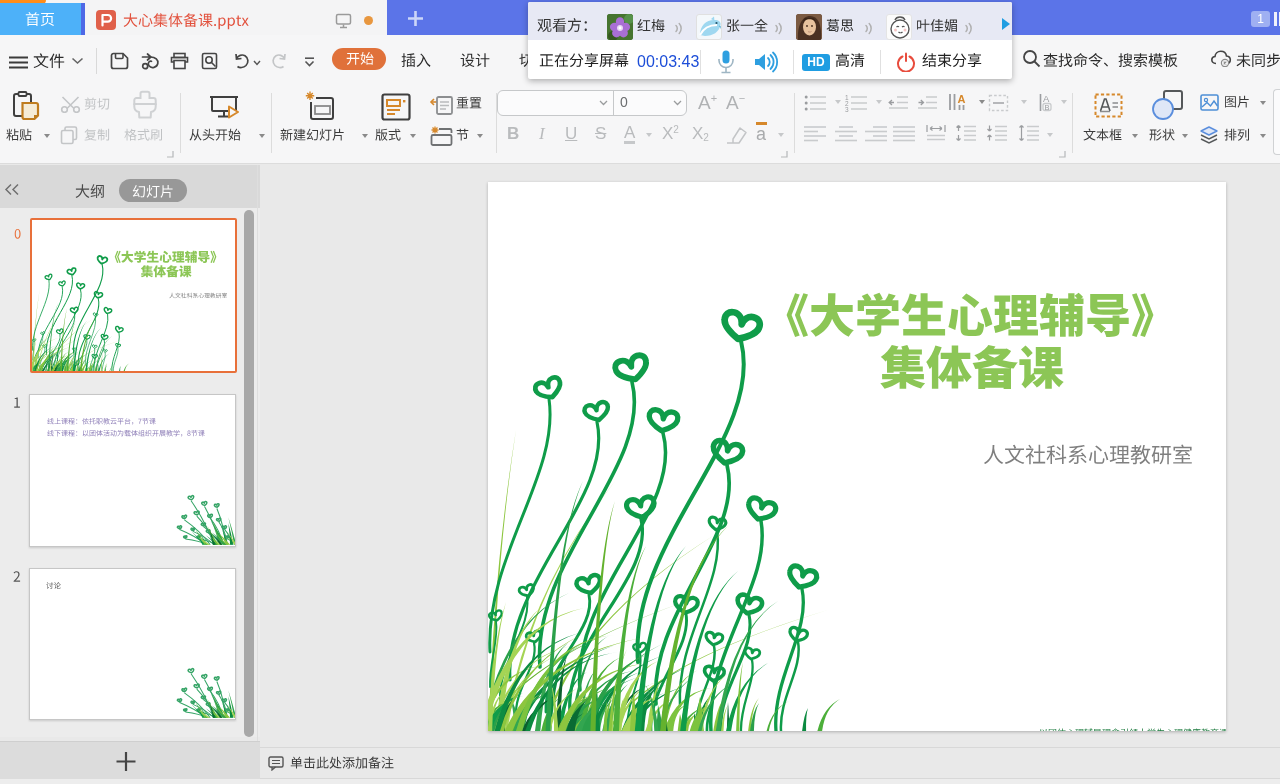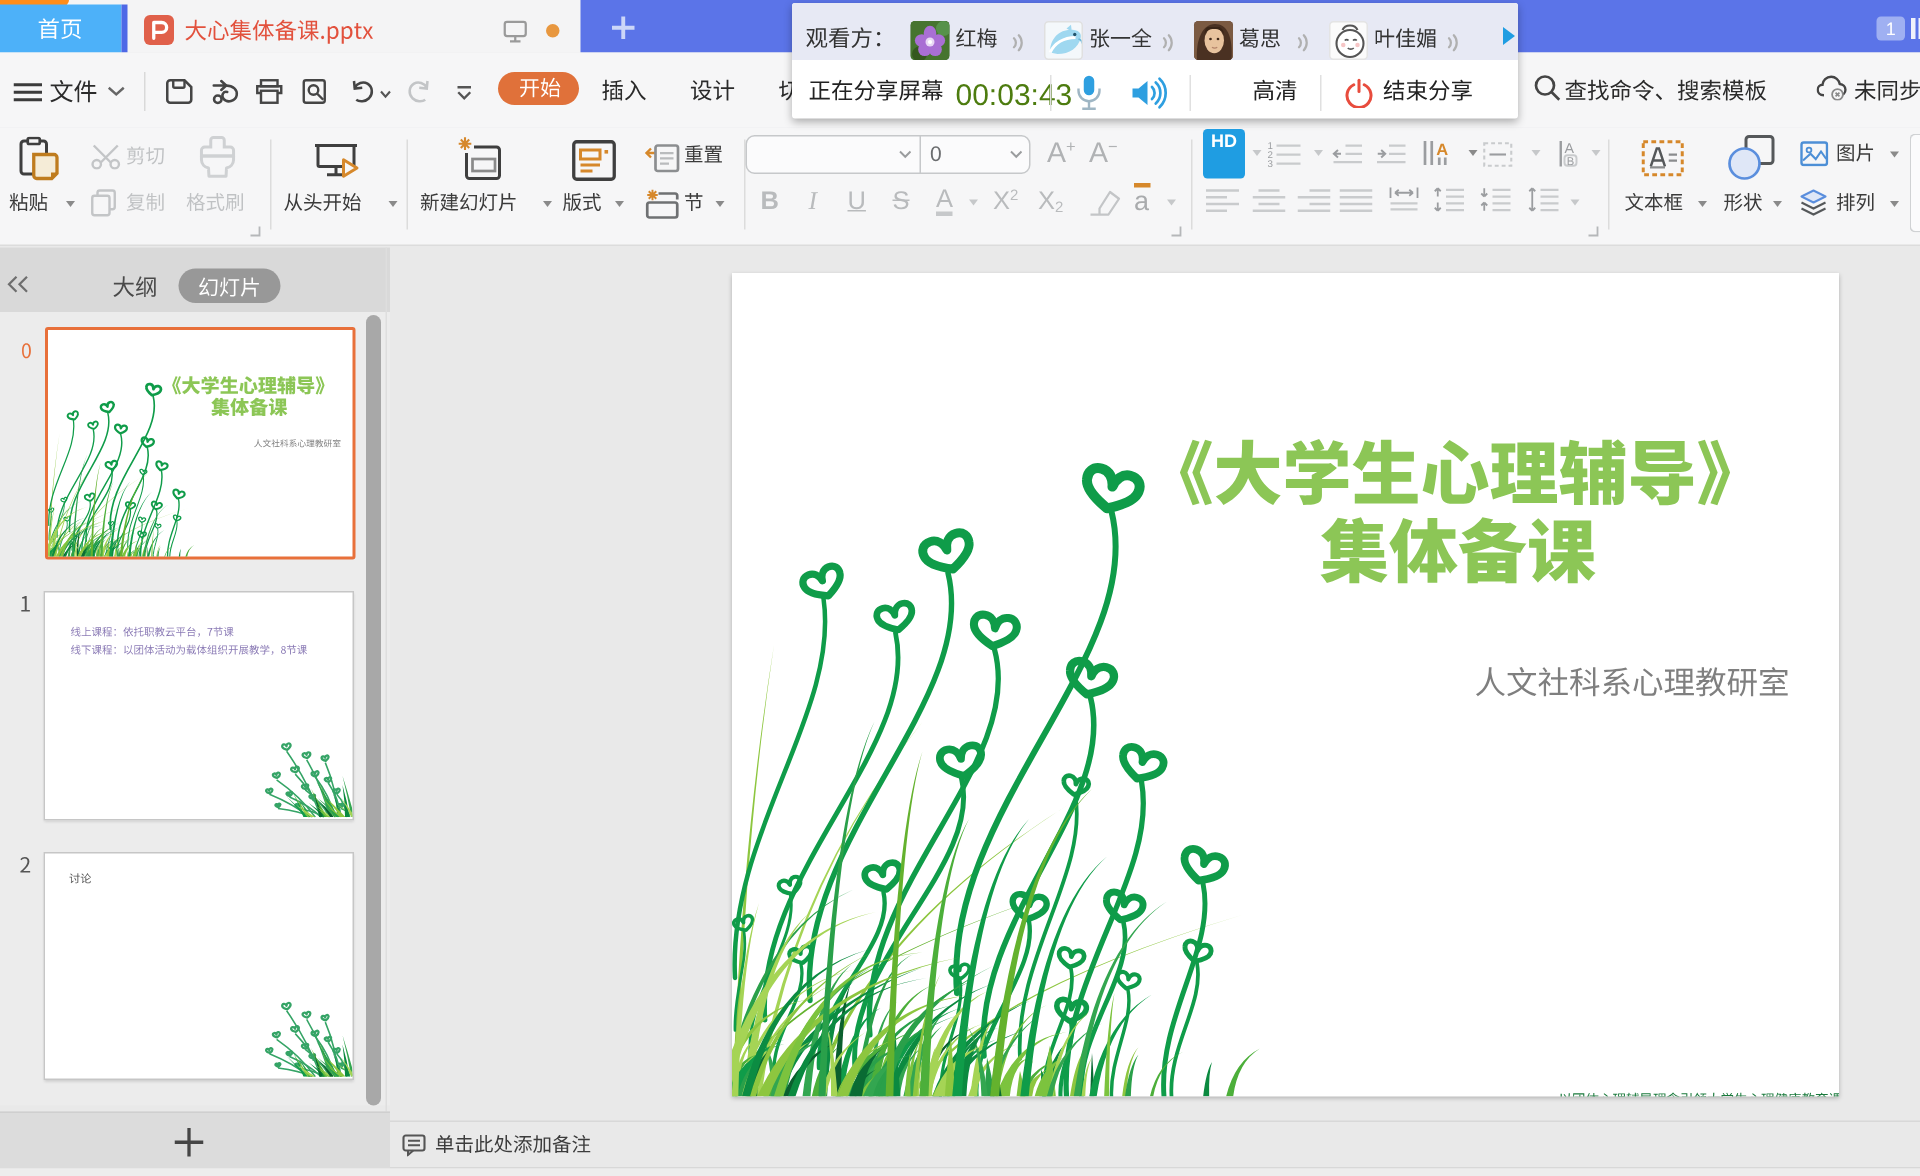--- a/index.html
+++ b/index.html
@@ -838,21 +838,21 @@
     </svg>
 <svg class="abs" style="left:539.0px;top:49.2px;overflow:visible" width="90" height="21">
       <path transform="translate(0,16.8)" d="M2.8 -7.6V-0.6H0.8V0.5H14.2V-0.6H8.5V-5.3H13.2V-6.4H8.5V-10.4H13.8V-11.5H1.3V-10.4H7.3V-0.6H4V-7.6Z M20.9 -12.6C20.7 -11.8 20.4 -11 20.1 -10.3H15.9V-9.2H19.6C18.6 -7.3 17.3 -5.5 15.6 -4.3C15.8 -4 16 -3.6 16.2 -3.3C16.8 -3.7 17.4 -4.2 17.9 -4.8V1.1H19V-6.1C19.7 -7.1 20.3 -8.1 20.9 -9.2H29.1V-10.3H21.3C21.6 -10.9 21.8 -11.6 22 -12.3ZM24 -8.4V-5.5H20.6V-4.5H24V-0.2H20V0.8H29.1V-0.2H25.1V-4.5H28.5V-5.5H25.1V-8.4Z M40.1 -12.3 39.1 -11.9C40.1 -9.7 41.9 -7.2 43.5 -5.9C43.7 -6.2 44.1 -6.6 44.4 -6.8C42.9 -8 41 -10.3 40.1 -12.3ZM34.9 -12.3C34 -10 32.5 -7.9 30.7 -6.6C30.9 -6.4 31.4 -6 31.6 -5.8C32 -6.1 32.4 -6.5 32.8 -6.9V-5.8H35.7C35.4 -3.3 34.5 -0.9 31 0.3C31.2 0.5 31.5 1 31.7 1.2C35.5 -0.1 36.5 -2.9 36.9 -5.8H41C40.8 -2.1 40.6 -0.6 40.2 -0.2C40 -0.1 39.9 -0 39.6 -0C39.2 -0 38.3 -0 37.3 -0.1C37.5 0.2 37.6 0.7 37.7 1C38.6 1.1 39.5 1.1 40 1C40.6 1 40.9 0.9 41.2 0.5C41.7 -0.1 41.9 -1.8 42.2 -6.4C42.2 -6.5 42.2 -6.9 42.2 -6.9H32.9C34.2 -8.3 35.3 -10 36.1 -12Z M49 -8.5H56.1V-7.2H49ZM47.9 -9.3V-6.3H57.2V-9.3ZM56.7 -5.4 56.4 -5.4H47.2V-4.5H54.9C54 -4.1 52.9 -3.8 51.9 -3.6L51.9 -2.7H45.8V-1.7H51.9V0C51.9 0.2 51.8 0.3 51.5 0.3C51.3 0.3 50.2 0.3 49.2 0.3C49.4 0.6 49.5 0.9 49.6 1.2C51 1.2 51.8 1.2 52.4 1.1C52.9 0.9 53.1 0.7 53.1 0V-1.7H59.2V-2.7H53.1V-3.1C54.7 -3.5 56.5 -4.1 57.8 -4.8L57 -5.5ZM51.5 -12.5C51.7 -12.1 51.9 -11.7 52 -11.3H46V-10.3H59V-11.3H53.3C53.1 -11.7 52.9 -12.3 52.6 -12.7Z M65.2 -7.9C65.5 -7.4 65.9 -6.8 66.1 -6.4L67.2 -6.8C67 -7.2 66.6 -7.8 66.3 -8.2ZM63.2 -10.9H72.2V-9.4H63.2ZM62 -11.9V-6.9C62 -4.6 61.9 -1.6 60.5 0.6C60.8 0.7 61.2 1.1 61.4 1.2C63 -1 63.2 -4.5 63.2 -6.9V-8.4H73.4V-11.9ZM71.1 -8.3C70.9 -7.7 70.5 -6.9 70.1 -6.3H63.8V-5.4H66.1V-3.9L66.1 -3.3H63.4V-2.3H66C65.7 -1.3 65 -0.4 63.2 0.4C63.5 0.6 63.8 1 64 1.2C66.1 0.3 66.8 -1 67.1 -2.3H70.2V1.2H71.3V-2.3H74.2V-3.3H71.3V-5.4H73.8V-6.3H71.2C71.5 -6.8 71.9 -7.4 72.3 -7.9ZM70.2 -3.3H67.2L67.2 -3.9V-5.4H70.2Z M78.7 -7.3H86.5V-6.3H78.7ZM78.7 -9H86.5V-8H78.7ZM81.9 -3.8V-2.8H79.1C79.5 -3.1 79.9 -3.5 80.2 -3.8ZM83 -3.8H84.9C85.2 -3.5 85.5 -3.1 85.9 -2.8H83ZM77.6 -9.7V-5.6H80.2C80.1 -5.3 79.9 -5 79.7 -4.7H75.8V-3.8H78.8C78 -3.1 76.8 -2.4 75.5 -1.8C75.7 -1.7 76 -1.3 76.1 -1C76.9 -1.3 77.5 -1.7 78.2 -2.1V0.7H79.2V-1.9H81.9V1.2H83V-1.9H86V-0.4C86 -0.2 85.9 -0.2 85.7 -0.1C85.6 -0.1 85 -0.1 84.3 -0.2C84.5 0.1 84.6 0.4 84.7 0.7C85.6 0.7 86.2 0.7 86.6 0.5C86.9 0.4 87 0.1 87 -0.4V-2C87.6 -1.7 88.3 -1.4 88.9 -1.2C89 -1.4 89.3 -1.8 89.5 -2C88.3 -2.4 87 -3 86.1 -3.8H89.2V-4.7H81C81.2 -5 81.3 -5.3 81.5 -5.6H87.6V-9.7ZM84.4 -12.6V-11.6H80.5V-12.6H79.4V-11.6H76V-10.7H79.4V-10H80.5V-10.7H84.4V-10H85.5V-10.7H89V-11.6H85.5V-12.6Z" fill="#222222"></path>
     </svg>
 <svg class="abs" style="left:835.0px;top:49.2px;overflow:visible" width="30" height="21">
       <path transform="translate(0,16.8)" d="M4.3 -8.4H10.8V-7H4.3ZM3.2 -9.2V-6.2H12V-9.2ZM6.6 -12.4 7 -11H0.9V-10H14.1V-11H8.3C8.1 -11.5 7.9 -12.2 7.7 -12.6ZM1.4 -5.4V1.2H2.5V-4.4H12.4V0C12.4 0.2 12.4 0.2 12.2 0.2C12 0.2 11.3 0.3 10.7 0.2C10.8 0.5 11 0.8 11 1.1C12 1.1 12.6 1.1 13 0.9C13.4 0.8 13.6 0.6 13.6 0V-5.4ZM4.2 -3.5V0.3H5.3V-0.4H10.6V-3.5ZM5.3 -2.7H9.6V-1.3H5.3Z M16.2 -11.6C17.1 -11.1 18.1 -10.4 18.6 -9.9L19.3 -10.8C18.8 -11.3 17.7 -11.9 16.9 -12.3ZM15.5 -7.6C16.4 -7.1 17.5 -6.4 18 -5.9L18.7 -6.8C18.1 -7.3 17 -8 16.2 -8.4ZM16 0.3 17 1C17.7 -0.4 18.6 -2.3 19.2 -3.9L18.3 -4.6C17.6 -2.9 16.7 -0.9 16 0.3ZM21.5 -3.2H26.9V-2H21.5ZM21.5 -4V-5.1H26.9V-4ZM23.6 -12.6V-11.4H19.8V-10.6H23.6V-9.6H20.1V-8.8H23.6V-7.7H19.2V-6.9H29.2V-7.7H24.7V-8.8H28.3V-9.6H24.7V-10.6H28.7V-11.4H24.7V-12.6ZM20.4 -6V1.2H21.5V-1.2H26.9V-0.1C26.9 0.1 26.8 0.2 26.6 0.2C26.4 0.2 25.7 0.2 24.9 0.2C25.1 0.4 25.2 0.9 25.3 1.1C26.3 1.1 27 1.1 27.4 1C27.8 0.8 28 0.5 28 -0.1V-6Z" fill="#222222"></path>
     </svg>
 <svg class="abs" style="left:922.0px;top:49.2px;overflow:visible" width="60" height="21">
       <path transform="translate(0,16.8)" d="M0.5 -0.8 0.7 0.4C2.2 0 4.2 -0.4 6.1 -0.8L6 -1.9C4 -1.5 1.9 -1 0.5 -0.8ZM0.8 -6.4C1.1 -6.5 1.4 -6.6 3.3 -6.8C2.7 -5.9 2 -5.1 1.8 -4.8C1.3 -4.3 0.9 -3.9 0.6 -3.9C0.7 -3.6 0.9 -3 0.9 -2.8C1.3 -3 1.8 -3.1 6 -3.8C6 -4.1 6 -4.5 6 -4.8L2.6 -4.3C3.8 -5.6 5 -7.2 6 -8.8L5 -9.4C4.7 -8.9 4.4 -8.4 4 -7.8L2.1 -7.7C2.9 -8.9 3.8 -10.5 4.5 -12L3.3 -12.5C2.7 -10.8 1.6 -8.9 1.3 -8.4C1 -7.9 0.7 -7.6 0.4 -7.5C0.6 -7.2 0.8 -6.6 0.8 -6.4ZM9.6 -12.6V-10.6H6.1V-9.5H9.6V-7.2H6.5V-6.1H13.9V-7.2H10.7V-9.5H14.1V-10.6H10.7V-12.6ZM6.9 -4.6V1.2H8V0.5H12.4V1.1H13.5V-4.6ZM8 -0.5V-3.5H12.4V-0.5Z M17.2 -8.3V-4H21.3C19.9 -2.4 17.7 -1 15.6 -0.2C15.9 -0 16.2 0.4 16.4 0.7C18.3 -0.1 20.4 -1.5 21.9 -3.1V1.2H23.1V-3.2C24.5 -1.5 26.7 -0.1 28.7 0.7C28.9 0.4 29.2 -0 29.5 -0.3C27.4 -1 25.1 -2.4 23.7 -4H27.9V-8.3H23.1V-9.9H28.9V-11H23.1V-12.6H21.9V-11H16.1V-9.9H21.9V-8.3ZM18.3 -7.3H21.9V-5H18.3ZM23.1 -7.3H26.7V-5H23.1Z M40.1 -12.3 39.1 -11.9C40.1 -9.7 41.9 -7.2 43.5 -5.9C43.7 -6.2 44.1 -6.6 44.4 -6.8C42.9 -8 41 -10.3 40.1 -12.3ZM34.9 -12.3C34 -10 32.5 -7.9 30.7 -6.6C30.9 -6.4 31.4 -6 31.6 -5.8C32 -6.1 32.4 -6.5 32.8 -6.9V-5.8H35.7C35.4 -3.3 34.5 -0.9 31 0.3C31.2 0.5 31.5 1 31.7 1.2C35.5 -0.1 36.5 -2.9 36.9 -5.8H41C40.8 -2.1 40.6 -0.6 40.2 -0.2C40 -0.1 39.9 -0 39.6 -0C39.2 -0 38.3 -0 37.3 -0.1C37.5 0.2 37.6 0.7 37.7 1C38.6 1.1 39.5 1.1 40 1C40.6 1 40.9 0.9 41.2 0.5C41.7 -0.1 41.9 -1.8 42.2 -6.4C42.2 -6.5 42.2 -6.9 42.2 -6.9H32.9C34.2 -8.3 35.3 -10 36.1 -12Z M49 -8.5H56.1V-7.2H49ZM47.9 -9.3V-6.3H57.2V-9.3ZM56.7 -5.4 56.4 -5.4H47.2V-4.5H54.9C54 -4.1 52.9 -3.8 51.9 -3.6L51.9 -2.7H45.8V-1.7H51.9V0C51.9 0.2 51.8 0.3 51.5 0.3C51.3 0.3 50.2 0.3 49.2 0.3C49.4 0.6 49.5 0.9 49.6 1.2C51 1.2 51.8 1.2 52.4 1.1C52.9 0.9 53.1 0.7 53.1 0V-1.7H59.2V-2.7H53.1V-3.1C54.7 -3.5 56.5 -4.1 57.8 -4.8L57 -5.5ZM51.5 -12.5C51.7 -12.1 51.9 -11.7 52 -11.3H46V-10.3H59V-11.3H53.3C53.1 -11.7 52.9 -12.3 52.6 -12.7Z" fill="#222222"></path>
     </svg>
-<div class="abs" style="left:637px;top:53px;font-size:20px;color:#4d7c0f;">00:03:43</div>
+<div class="abs" style="left:637px;top:53px;font-size:16px;color:#1d4ed8;">00:03:43</div>
 <div class="abs" style="left:607px;top:14px;width:26px;height:26px;border-radius:3px;overflow:hidden;background:#3f6b2e;"><svg width="26" height="26">
         <rect width="26" height="26" fill="#46742f"></rect>
         <circle cx="6" cy="22" r="5" fill="#35581f"></circle>
         <circle cx="22" cy="5" r="5" fill="#57924a"></circle>
         <g fill="#a96fd4">
           <ellipse cx="13" cy="8" rx="4.2" ry="4.8"></ellipse>
           <ellipse cx="7.5" cy="13" rx="4.6" ry="4.2"></ellipse>
           <ellipse cx="18.5" cy="13" rx="4.6" ry="4.2"></ellipse>
           <ellipse cx="9.5" cy="19" rx="4.4" ry="4.4"></ellipse>
           <ellipse cx="16.5" cy="19" rx="4.4" ry="4.4"></ellipse>
@@ -904,21 +904,21 @@
       <path d="M3 10 V11.5 A7 7 0 0 0 17 11.5 V10" fill="none" stroke="#9fb6c4" stroke-width="1.6"></path>
       <path d="M10 18.5 V23 M5.5 23.5 H14.5" stroke="#9fb6c4" stroke-width="1.6"></path>
     </svg>
 <svg class="abs" style="left:753px;top:51px" width="26" height="22" viewBox="0 0 26 22">
       <path d="M2 8 H6 L12 3 V19 L6 14 H2 Z" fill="#2e9fe0"></path>
       <path d="M15 7 A5.5 5.5 0 0 1 15 15 M17.5 4 A9.5 9.5 0 0 1 17.5 18 M20 1.5 A13 13 0 0 1 20 20.5" fill="none" stroke="#2e9fe0" stroke-width="1.8" stroke-linecap="round"></path>
     </svg>
 <div class="abs" style="left:700px;top:50px;width:1px;height:24px;background:#e0e0e0;"></div>
 <div class="abs" style="left:793px;top:50px;width:1px;height:24px;background:#e0e0e0;"></div>
 <div class="abs" style="left:880px;top:50px;width:1px;height:24px;background:#e0e0e0;"></div>
-<div class="abs" style="left:802px;top:54px;width:28px;height:33px;background:#1f9de2;border-radius:3px;color:#fff;font-size:12px;font-weight:bold;text-align:center;line-height:17px;font-family:'Liberation Sans',sans-serif;margin-top:32px;">HD</div>
+<div class="abs" style="left:802px;top:54px;width:28px;height:17px;background:#1f9de2;border-radius:3px;color:#fff;font-size:12px;font-weight:bold;text-align:center;line-height:17px;font-family:'Liberation Sans',sans-serif;">HD</div>
 <svg class="abs" style="left:896px;top:52px" width="20" height="20" viewBox="0 0 20 20">
       <path d="M6.5 4.5 A8 8 0 1 0 13.5 4.5" fill="none" stroke="#e84c3d" stroke-width="2" stroke-linecap="round"></path>
       <path d="M10 1.5 V9" stroke="#e84c3d" stroke-width="2" stroke-linecap="round"></path>
     </svg>
   </div>
 <svg class="abs" style="left:25.0px;top:7.7px;overflow:visible" width="30" height="21">
     <path transform="translate(0,16.8)" d="M3.6 -4.7H11.3V-3.1H3.6ZM3.6 -5.6V-7.1H11.3V-5.6ZM3.6 -2.2H11.3V-0.7H3.6ZM3.4 -12.2C3.9 -11.7 4.4 -11 4.7 -10.5H0.8V-9.5H6.8C6.8 -9 6.6 -8.5 6.5 -8.1H2.5V1.2H3.6V0.3H11.3V1.2H12.5V-8.1H7.7L8.2 -9.5H14.2V-10.5H10.4C10.9 -11.1 11.4 -11.7 11.8 -12.3L10.5 -12.6C10.2 -12 9.6 -11.1 9.2 -10.5H5.2L5.8 -10.9C5.5 -11.4 5 -12.1 4.4 -12.7Z M22 -6.9V-4.2C22 -2.6 21.3 -0.8 15.8 0.3C16 0.5 16.3 1 16.4 1.2C22.3 -0.1 23.1 -2.1 23.1 -4.2V-6.9ZM23.2 -1.6C24.9 -0.8 27.2 0.4 28.3 1.2L29 0.3C27.8 -0.5 25.5 -1.7 23.8 -2.4ZM17.6 -8.9V-1.9H18.7V-7.9H26.4V-1.9H27.6V-8.9H22.2C22.5 -9.4 22.8 -10.1 23 -10.7H29V-11.8H16.1V-10.7H21.7C21.6 -10.1 21.3 -9.5 21 -8.9Z" fill="#ffffff"></path>
   </svg>
 <svg class="abs" style="left:123.0px;top:9.2px;overflow:visible" width="126" height="21">
     <path transform="translate(0,16.8)" d="M6.9 -12.6C6.9 -11.4 6.9 -9.9 6.7 -8.3H0.9V-7.1H6.5C5.9 -4.3 4.4 -1.4 0.6 0.2C1 0.5 1.3 0.9 1.5 1.2C5.2 -0.5 6.8 -3.4 7.5 -6.3C8.7 -2.9 10.6 -0.2 13.5 1.2C13.7 0.8 14.1 0.4 14.4 0.1C11.5 -1.1 9.5 -3.8 8.4 -7.1H14.1V-8.3H7.9C8.1 -9.9 8.1 -11.4 8.1 -12.6Z M19.4 -8.4V-1C19.4 0.5 19.9 0.9 21.5 0.9C21.9 0.9 24.2 0.9 24.6 0.9C26.2 0.9 26.6 0.1 26.8 -2.8C26.4 -2.9 26 -3.1 25.7 -3.3C25.6 -0.7 25.4 -0.1 24.5 -0.1C24 -0.1 22 -0.1 21.6 -0.1C20.8 -0.1 20.6 -0.3 20.6 -1V-8.4ZM17 -7.3C16.8 -5.5 16.3 -3.1 15.7 -1.6L16.8 -1.1C17.4 -2.8 17.9 -5.3 18.1 -7.1ZM26.4 -7.3C27.3 -5.5 28.1 -3.1 28.4 -1.6L29.5 -2C29.2 -3.6 28.3 -5.9 27.5 -7.7ZM20.1 -11.3C21.6 -10.3 23.3 -8.8 24.2 -7.9L25 -8.8C24.1 -9.7 22.3 -11.1 20.9 -12.1Z M36.9 -4.4V-3.4H30.8V-2.4H35.9C34.5 -1.3 32.3 -0.4 30.4 0.1C30.7 0.3 31 0.8 31.2 1C33.1 0.4 35.4 -0.7 36.9 -2V1.2H38V-2.1C39.6 -0.8 41.8 0.3 43.8 0.9C44 0.6 44.3 0.2 44.5 -0C42.6 -0.5 40.5 -1.4 39.1 -2.4H44.2V-3.4H38V-4.4ZM37.4 -8.3V-7.3H33.7V-8.3ZM37 -12.4C37.2 -12 37.5 -11.4 37.7 -11H34.3C34.6 -11.5 34.9 -12 35.1 -12.4L34 -12.6C33.3 -11.3 32.1 -9.6 30.4 -8.4C30.7 -8.2 31.1 -7.9 31.3 -7.6C31.7 -8 32.2 -8.4 32.6 -8.9V-4.1H33.7V-4.5H43.8V-5.4H38.4V-6.5H42.7V-7.3H38.4V-8.3H42.7V-9.1H38.4V-10.1H43.3V-11H38.9C38.7 -11.5 38.3 -12.2 38 -12.6ZM37.4 -9.1H33.7V-10.1H37.4ZM37.4 -6.5V-5.4H33.7V-6.5Z M48.8 -12.5C48 -10.3 46.8 -8 45.5 -6.6C45.7 -6.3 46 -5.7 46.1 -5.4C46.6 -6 47 -6.5 47.4 -7.2V1.2H48.5V-9.1C49 -10.1 49.4 -11.2 49.8 -12.2ZM51.2 -2.6V-1.6H53.7V1.1H54.8V-1.6H57.2V-2.6H54.8V-7.8C55.7 -5.2 57.2 -2.7 58.7 -1.3C59 -1.6 59.3 -1.9 59.6 -2.1C58 -3.4 56.4 -6 55.5 -8.5H59.3V-9.6H54.8V-12.6H53.7V-9.6H49.5V-8.5H53C52.1 -5.9 50.5 -3.4 48.9 -2.1C49.1 -1.9 49.5 -1.5 49.7 -1.2C51.3 -2.7 52.8 -5.1 53.7 -7.8V-2.6Z M70.3 -10.3C69.6 -9.6 68.6 -8.9 67.5 -8.3C66.5 -8.8 65.6 -9.4 64.9 -10.2L65.1 -10.3ZM65.5 -12.6C64.8 -11.3 63.3 -9.8 61.1 -8.8C61.4 -8.6 61.7 -8.3 61.9 -8C62.8 -8.4 63.5 -8.9 64.1 -9.4C64.8 -8.8 65.5 -8.3 66.3 -7.8C64.5 -7 62.4 -6.5 60.5 -6.2C60.6 -6 60.9 -5.5 61 -5.2C63.1 -5.5 65.4 -6.2 67.5 -7.2C69.4 -6.3 71.6 -5.7 73.9 -5.4C74 -5.7 74.3 -6.1 74.6 -6.4C72.5 -6.6 70.4 -7.1 68.7 -7.8C70.1 -8.6 71.3 -9.7 72.1 -10.9L71.4 -11.4L71.2 -11.3H66C66.3 -11.7 66.5 -12 66.8 -12.4ZM63.7 -1.9H66.9V-0.3H63.7ZM63.7 -2.9V-4.4H66.9V-2.9ZM71.2 -1.9V-0.3H68.1V-1.9ZM71.2 -2.9H68.1V-4.4H71.2ZM62.5 -5.4V1.2H63.7V0.7H71.2V1.2H72.4V-5.4Z M76.5 -11.6C77.2 -10.9 78.1 -10 78.6 -9.3L79.4 -10.1C78.9 -10.7 78 -11.7 77.2 -12.3ZM75.6 -7.9V-6.9H77.7V-1.8C77.7 -1 77.2 -0.4 76.9 -0.2C77.1 0 77.5 0.4 77.6 0.6C77.8 0.3 78.2 -0 80.7 -2.1C80.5 -2.3 80.4 -2.7 80.2 -3L78.8 -1.8V-7.9ZM80.9 -12V-6.1H84.2V-4.8H80.1V-3.8H83.5C82.6 -2.3 81 -0.9 79.6 -0.2C79.8 -0 80.1 0.3 80.3 0.6C81.7 -0.2 83.2 -1.6 84.2 -3.2V1.2H85.3V-3.2C86.2 -1.8 87.6 -0.3 88.8 0.5C89 0.2 89.3 -0.2 89.6 -0.4C88.3 -1.1 86.9 -2.5 85.9 -3.8H89.3V-4.8H85.3V-6.1H88.4V-12ZM81.9 -8.6H84.2V-7H81.9ZM85.2 -8.6H87.3V-7H85.2ZM81.9 -11H84.2V-9.5H81.9ZM85.2 -11H87.3V-9.5H85.2Z M92.1 0.2C92.6 0.2 93.1 -0.2 93.1 -0.8C93.1 -1.5 92.6 -1.9 92.1 -1.9C91.5 -1.9 91.1 -1.5 91.1 -0.8C91.1 -0.2 91.5 0.2 92.1 0.2Z M95.5 3.4H96.9V0.7L96.9 -0.8C97.6 -0.1 98.4 0.2 99.1 0.2C101 0.2 102.7 -1.4 102.7 -4.2C102.7 -6.7 101.5 -8.4 99.4 -8.4C98.5 -8.4 97.6 -7.8 96.8 -7.2H96.8L96.7 -8.1H95.5ZM98.9 -1C98.4 -1 97.7 -1.2 96.9 -1.8V-6.1C97.7 -6.8 98.4 -7.2 99.1 -7.2C100.7 -7.2 101.2 -6 101.2 -4.2C101.2 -2.2 100.3 -1 98.9 -1Z M104.8 3.4H106.2V0.7L106.2 -0.8C106.9 -0.1 107.7 0.2 108.4 0.2C110.3 0.2 112 -1.4 112 -4.2C112 -6.7 110.8 -8.4 108.7 -8.4C107.8 -8.4 106.9 -7.8 106.1 -7.2H106.1L106 -8.1H104.8ZM108.2 -1C107.7 -1 107 -1.2 106.2 -1.8V-6.1C107 -6.8 107.7 -7.2 108.4 -7.2C110 -7.2 110.5 -6 110.5 -4.2C110.5 -2.2 109.6 -1 108.2 -1Z M116.7 0.2C117.2 0.2 117.8 0 118.2 -0.1L117.9 -1.1C117.7 -1 117.3 -0.9 117 -0.9C116.1 -0.9 115.8 -1.5 115.8 -2.5V-7H118V-8.1H115.8V-10.4H114.6L114.5 -8.1L113.2 -8.1V-7H114.4V-2.5C114.4 -0.9 115 0.2 116.7 0.2Z M118.6 0H120.1L121.2 -1.9C121.5 -2.4 121.7 -2.9 122 -3.4H122.1C122.4 -2.9 122.7 -2.4 123 -1.9L124.2 0H125.7L123 -4.1L125.5 -8.1H124L123 -6.4C122.8 -5.9 122.5 -5.5 122.3 -5H122.2C122 -5.5 121.7 -5.9 121.4 -6.4L120.3 -8.1H118.9L121.3 -4.2Z" fill="#e2513d"></path>

